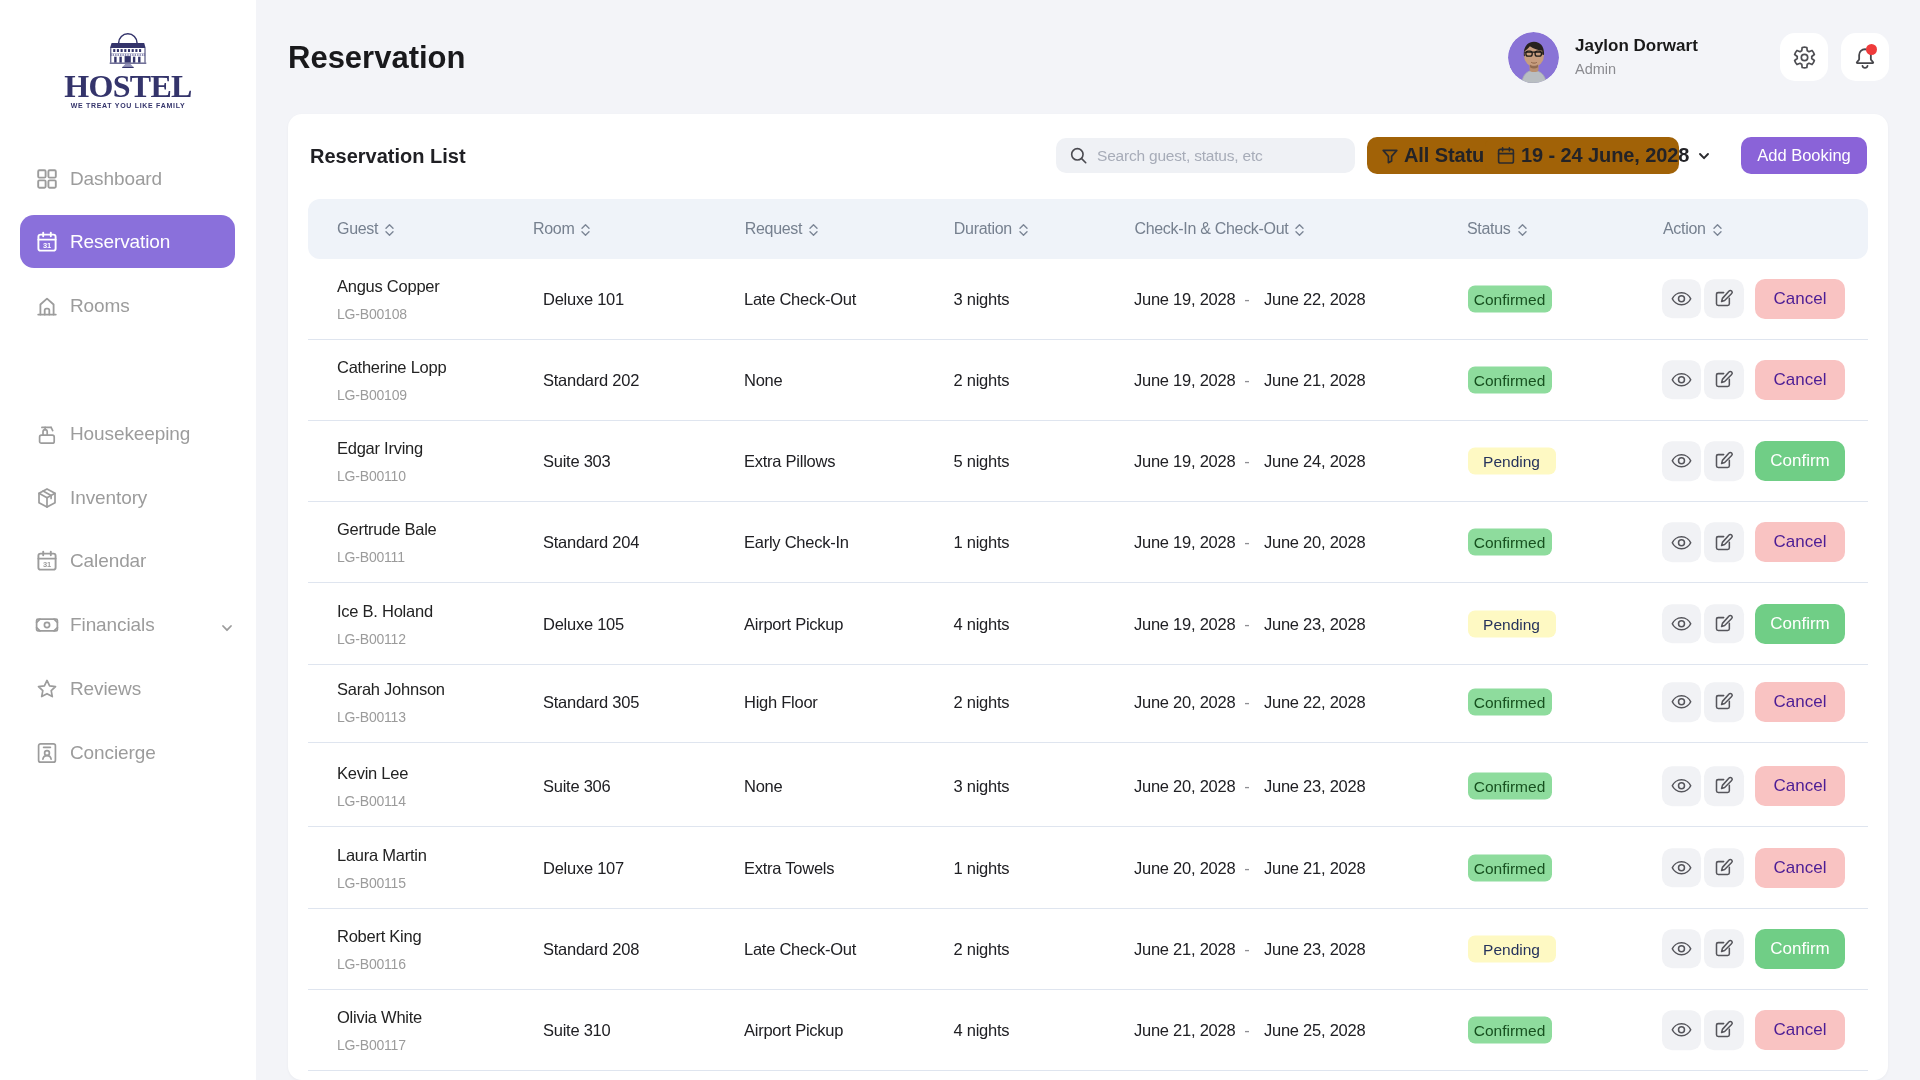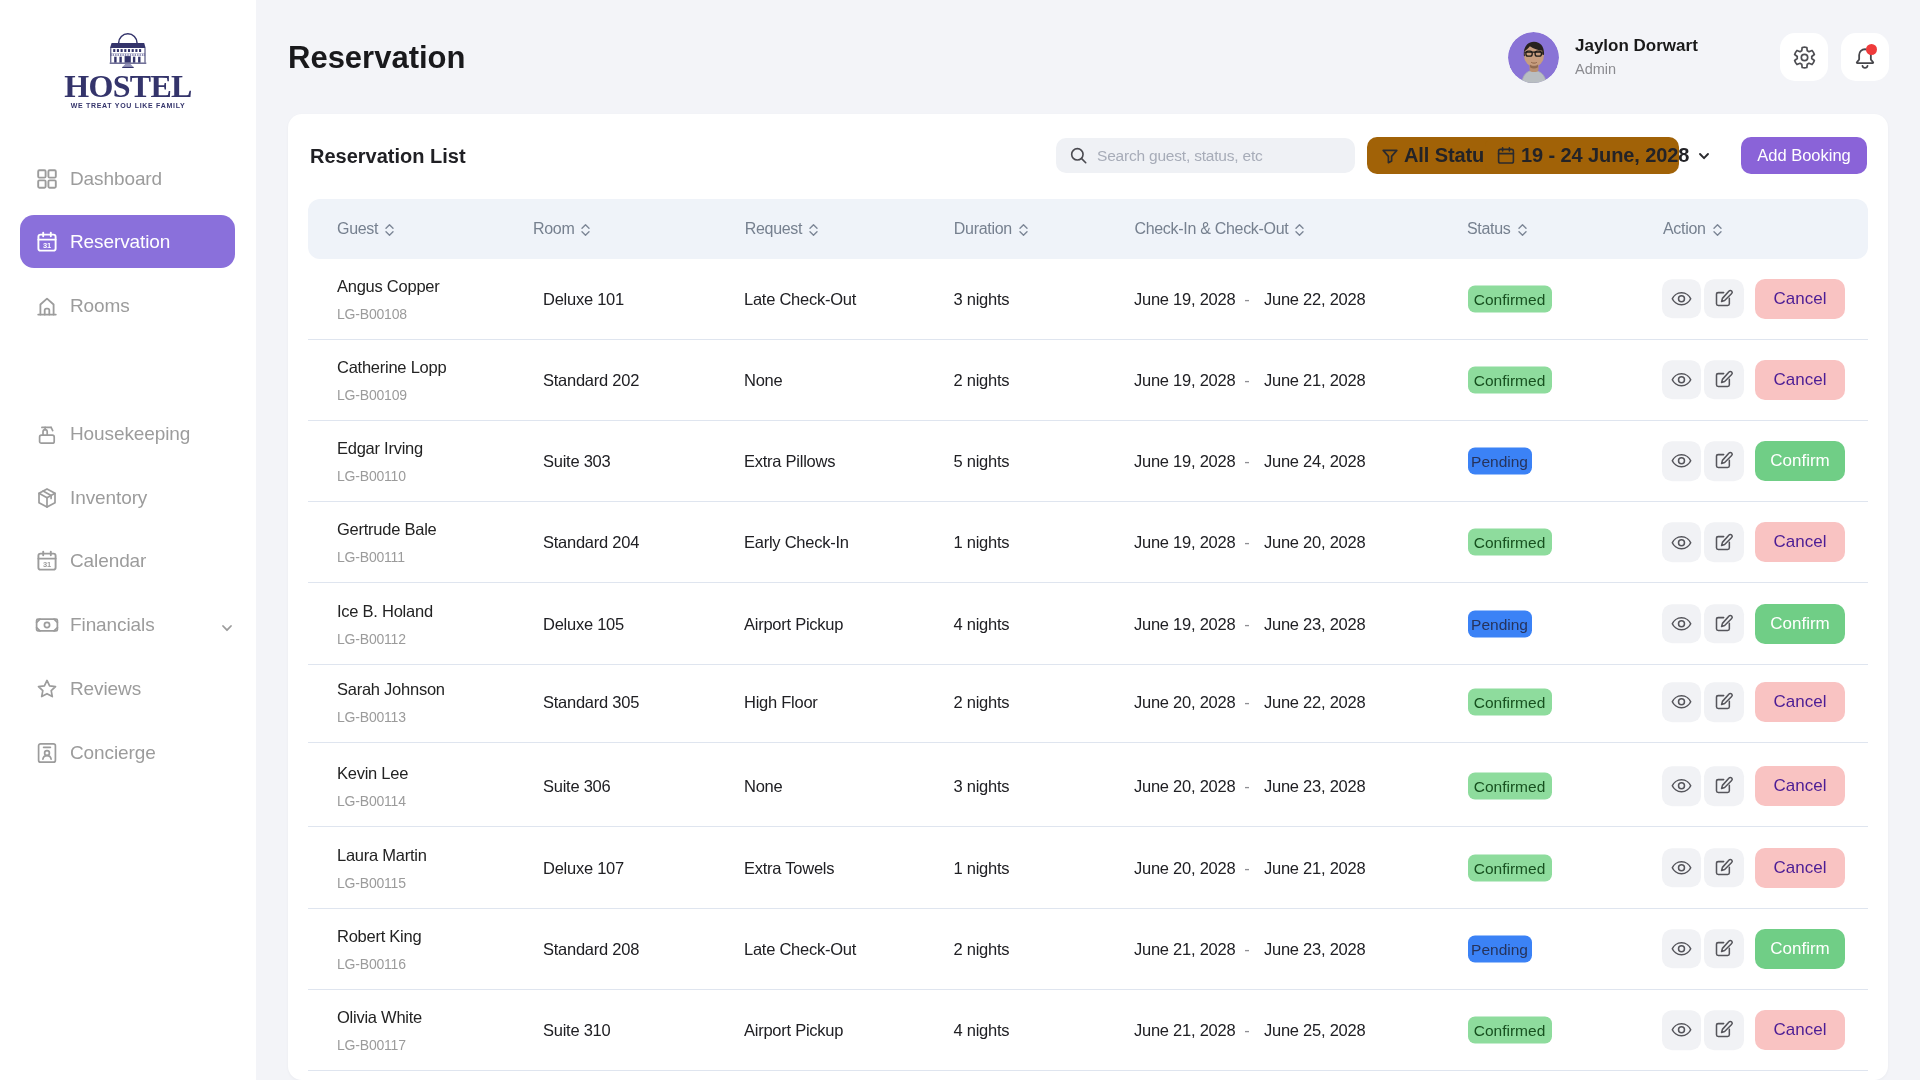--- a/index.html
+++ b/index.html
@@ -29,21 +29,21 @@
 #thead{position:absolute;left:20px;top:85px;width:1560px;height:60px;background:#EFF3F9;border-radius:12px;}
 .hl{position:absolute;top:0;height:60px;display:flex;align-items:center;font-size:16px;color:#76808F;white-space:nowrap;letter-spacing:-0.3px;}
 .hl svg{margin-left:6px;margin-top:1px;}
 .row{position:absolute;left:20px;width:1560px;border-bottom:1px solid #DFE5EF;}
 .cell{position:absolute;top:50%;transform:translateY(-50%);font-size:16.5px;color:#202024;white-space:nowrap;letter-spacing:-0.25px;}
 .gname{font-size:16.5px;color:#232323;line-height:22px;}
 .gcode{font-size:14px;color:#9B9B9B;line-height:19px;margin-top:8px;letter-spacing:-0.2px;}
 .dash{position:absolute;top:50%;transform:translate(-50%,-50%);color:#8F8F94;font-size:16.5px;}
 .pill{position:absolute;left:1159.5px;top:50%;transform:translateY(-50%);height:27px;line-height:27px;border-radius:7px;font-size:15.5px;text-align:center;}
 .pill.ok{background:#8EDC9D;color:#17501F;width:84px;}
-.pill.pn{background:#3b82f6;color:#26335C;width:64px;}
+.pill.pn{background:#fef9c3;color:#26335C;width:88px;}
 .ibtn{position:absolute;top:50%;transform:translateY(-50%);width:39.5px;height:39.5px;background:#F1F2F5;border-radius:10px;display:flex;align-items:center;justify-content:center;}
 .ibtn.eye{left:1353.5px;}
 .ibtn.edit{left:1396px;}
 .abtn{position:absolute;left:1447px;top:50%;transform:translateY(-50%);width:90px;height:40px;border-radius:10px;font-size:17px;font-weight:500;display:flex;align-items:center;justify-content:center;}
 .abtn.cancel{background:#F9C3C2;color:#4c1d95;}
 .abtn.confirm{background:#70CE86;color:#FFFFFF;}
 
 </style></head><body>
 <div id="sidebar">
 <div style="position:absolute;left:109px;top:32.5px;"><svg width="38" height="36" viewBox="0 0 38 36" fill="none" style="">

